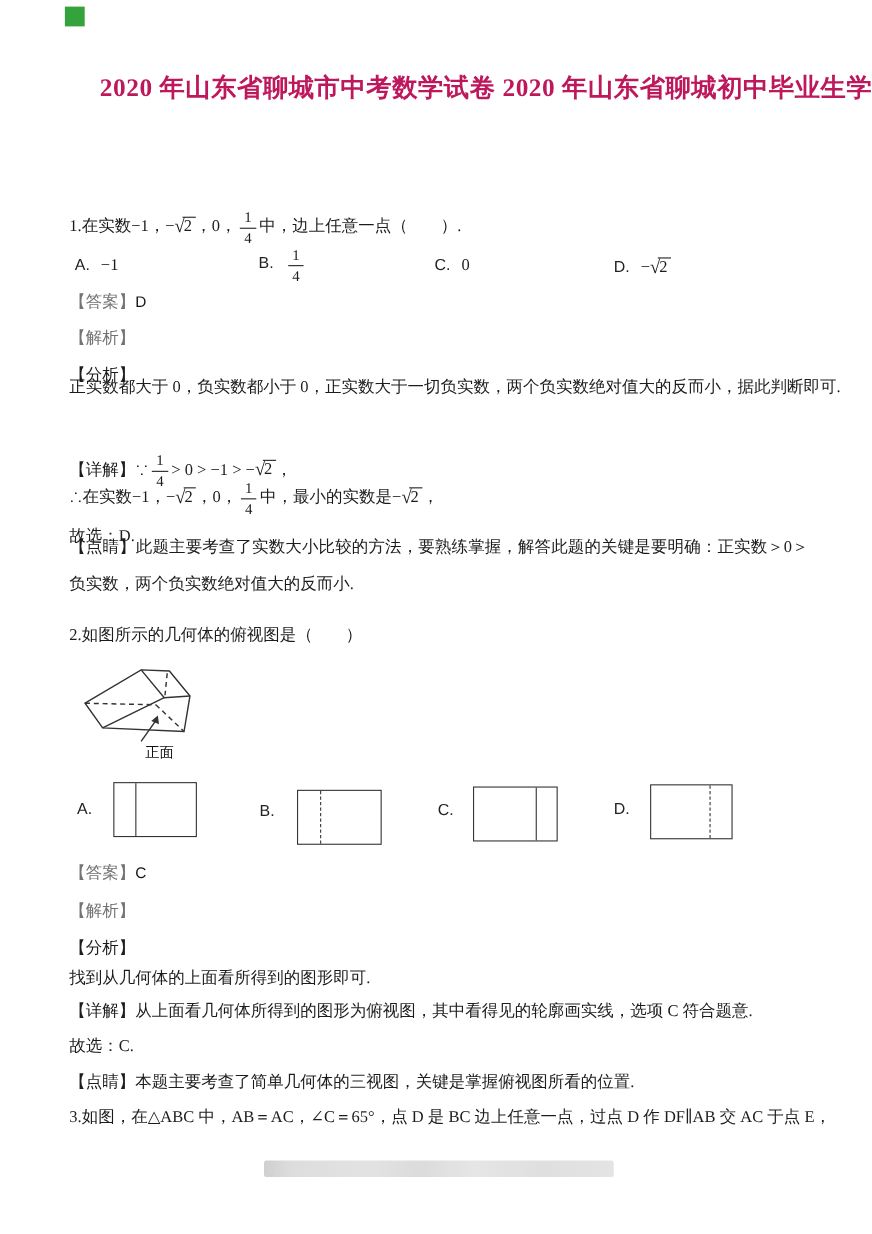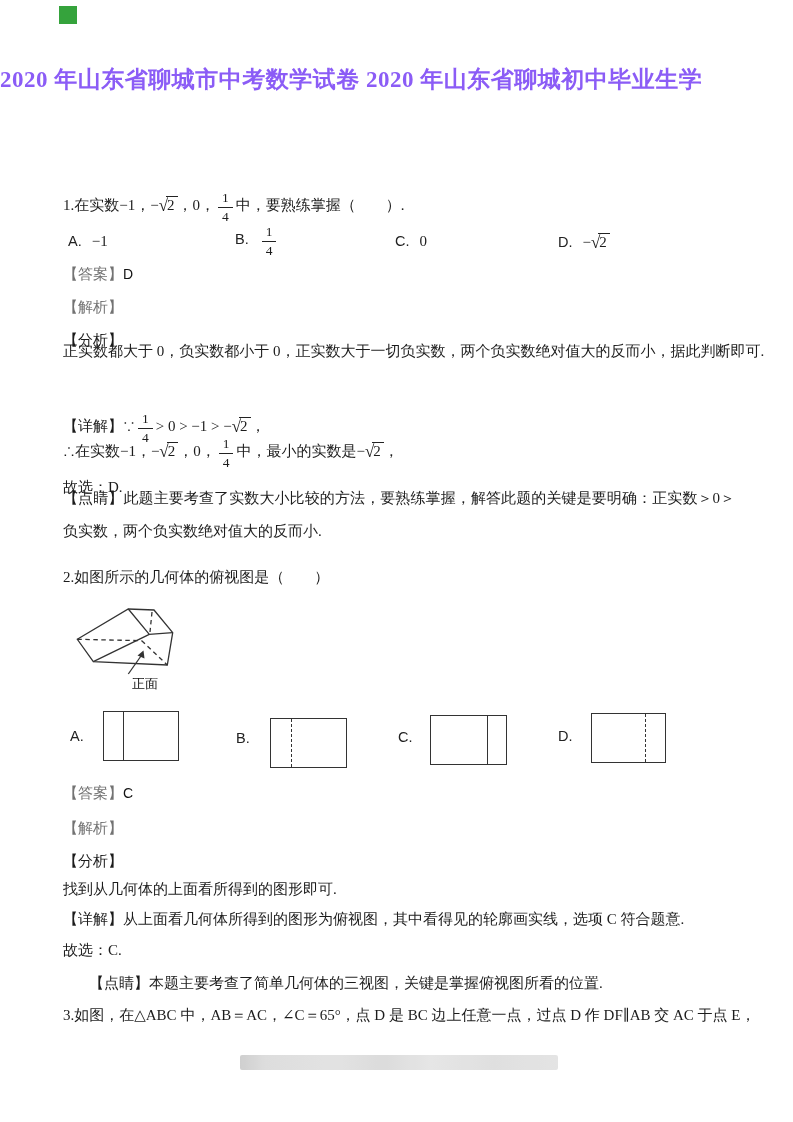--- a/index.html
+++ b/index.html
@@ -11,22 +11,22 @@
     color:#1c1c1c;
     font-size:15px;
     overflow:hidden;
   }
   .abs{position:absolute;}
   .corner-marker{
     position:absolute;left:59px;top:6px;width:18px;height:18px;
     background:#35a33c;
   }
   .title{
-    position:absolute;left:0;width:793px;text-align:left;
-    font-weight:bold;font-size:23px;letter-spacing:0.5px;color:#8b5cf6;
+    position:absolute;left:0;width:793px;text-align:right;
+    font-weight:bold;font-size:23px;letter-spacing:0.5px;color:#be185d;
   }
   .title1{top:64px;}
   .title2{top:110px;}
   .section-heading{
     position:absolute;left:62px;top:147px;
     font-weight:bold;font-size:16.5px;color:#111;
   }
   .para{position:absolute;left:63px;white-space:nowrap;}
   .wrap-para{position:absolute;left:63px;width:672px;white-space:normal;line-height:33px;text-align:justify;}
   .marker-blue{color:#737373;}
@@ -59,21 +59,21 @@
 <body>
 
 <div id="page">
 
   <div class="corner-marker"></div>
 
   <div class="title title1">2020 年山东省聊城市中考数学试卷 2020 年山东省聊城初中毕业生学</div>
 
 
   <div class="para" style="top:190px;">
-    <span>1.在实数−1，</span><span>−</span><span class="sqrt"><span class="rsign">√</span><span class="radicand">2</span></span><span>，0，</span><span class="frac"><span class="num">1</span><span class="den">4</span></span><span>中，要熟练掌握（　　）.</span>
+    <span>1.在实数−1，</span><span>−</span><span class="sqrt"><span class="rsign">√</span><span class="radicand">2</span></span><span>，0，</span><span class="frac"><span class="num">1</span><span class="den">4</span></span><span>中，边上任意一点（　　）.</span>
   </div>
 
   <div class="q1opt" style="left:68px;">
     <span class="opt-label">A.</span><span>−1</span>
   </div>
   <div class="q1opt" style="left:235px;top:224px;">
     <span class="opt-label">B.</span><span class="frac"><span class="num">1</span><span class="den">4</span></span>
   </div>
   <div class="q1opt" style="left:395px;">
     <span class="opt-label">C.</span><span>0</span>
@@ -145,19 +145,19 @@
   </div>
 
   <div class="para" style="top:784px;">
     <span class="marker-blue">【答案】</span><span class="ans-letter">C</span>
   </div>
   <div class="para marker-blue" style="top:819px;">【解析】</div>
   <div class="para" style="top:852px;">【分析】</div>
   <div class="para" style="top:910px;">【详解】从上面看几何体所得到的图形为俯视图，其中看得见的轮廓画实线，选项 C 符合题意.</div>
   <div class="para" style="top:880px;">找到从几何体的上面看所得到的图形即可.</div>
   <div class="para" style="top:941px;">故选：C.</div>
-  <div class="para" style="top:974px;margin-left:26px;">【点睛】本题主要考查了简单几何体的三视图，关键是掌握俯视图所看的位置.</div>
+  <div class="para" style="top:974px;">【点睛】本题主要考查了简单几何体的三视图，关键是掌握俯视图所看的位置.</div>
 
   <div class="para" style="top:1006px;">3.如图，在△ABC 中，AB＝AC，∠C＝65°，点 D 是 BC 边上任意一点，过点 D 作 DF∥AB 交 AC 于点 E，</div>
 
   <div class="watermark-bar"></div>
 
 </div>
 
 </body></html>

